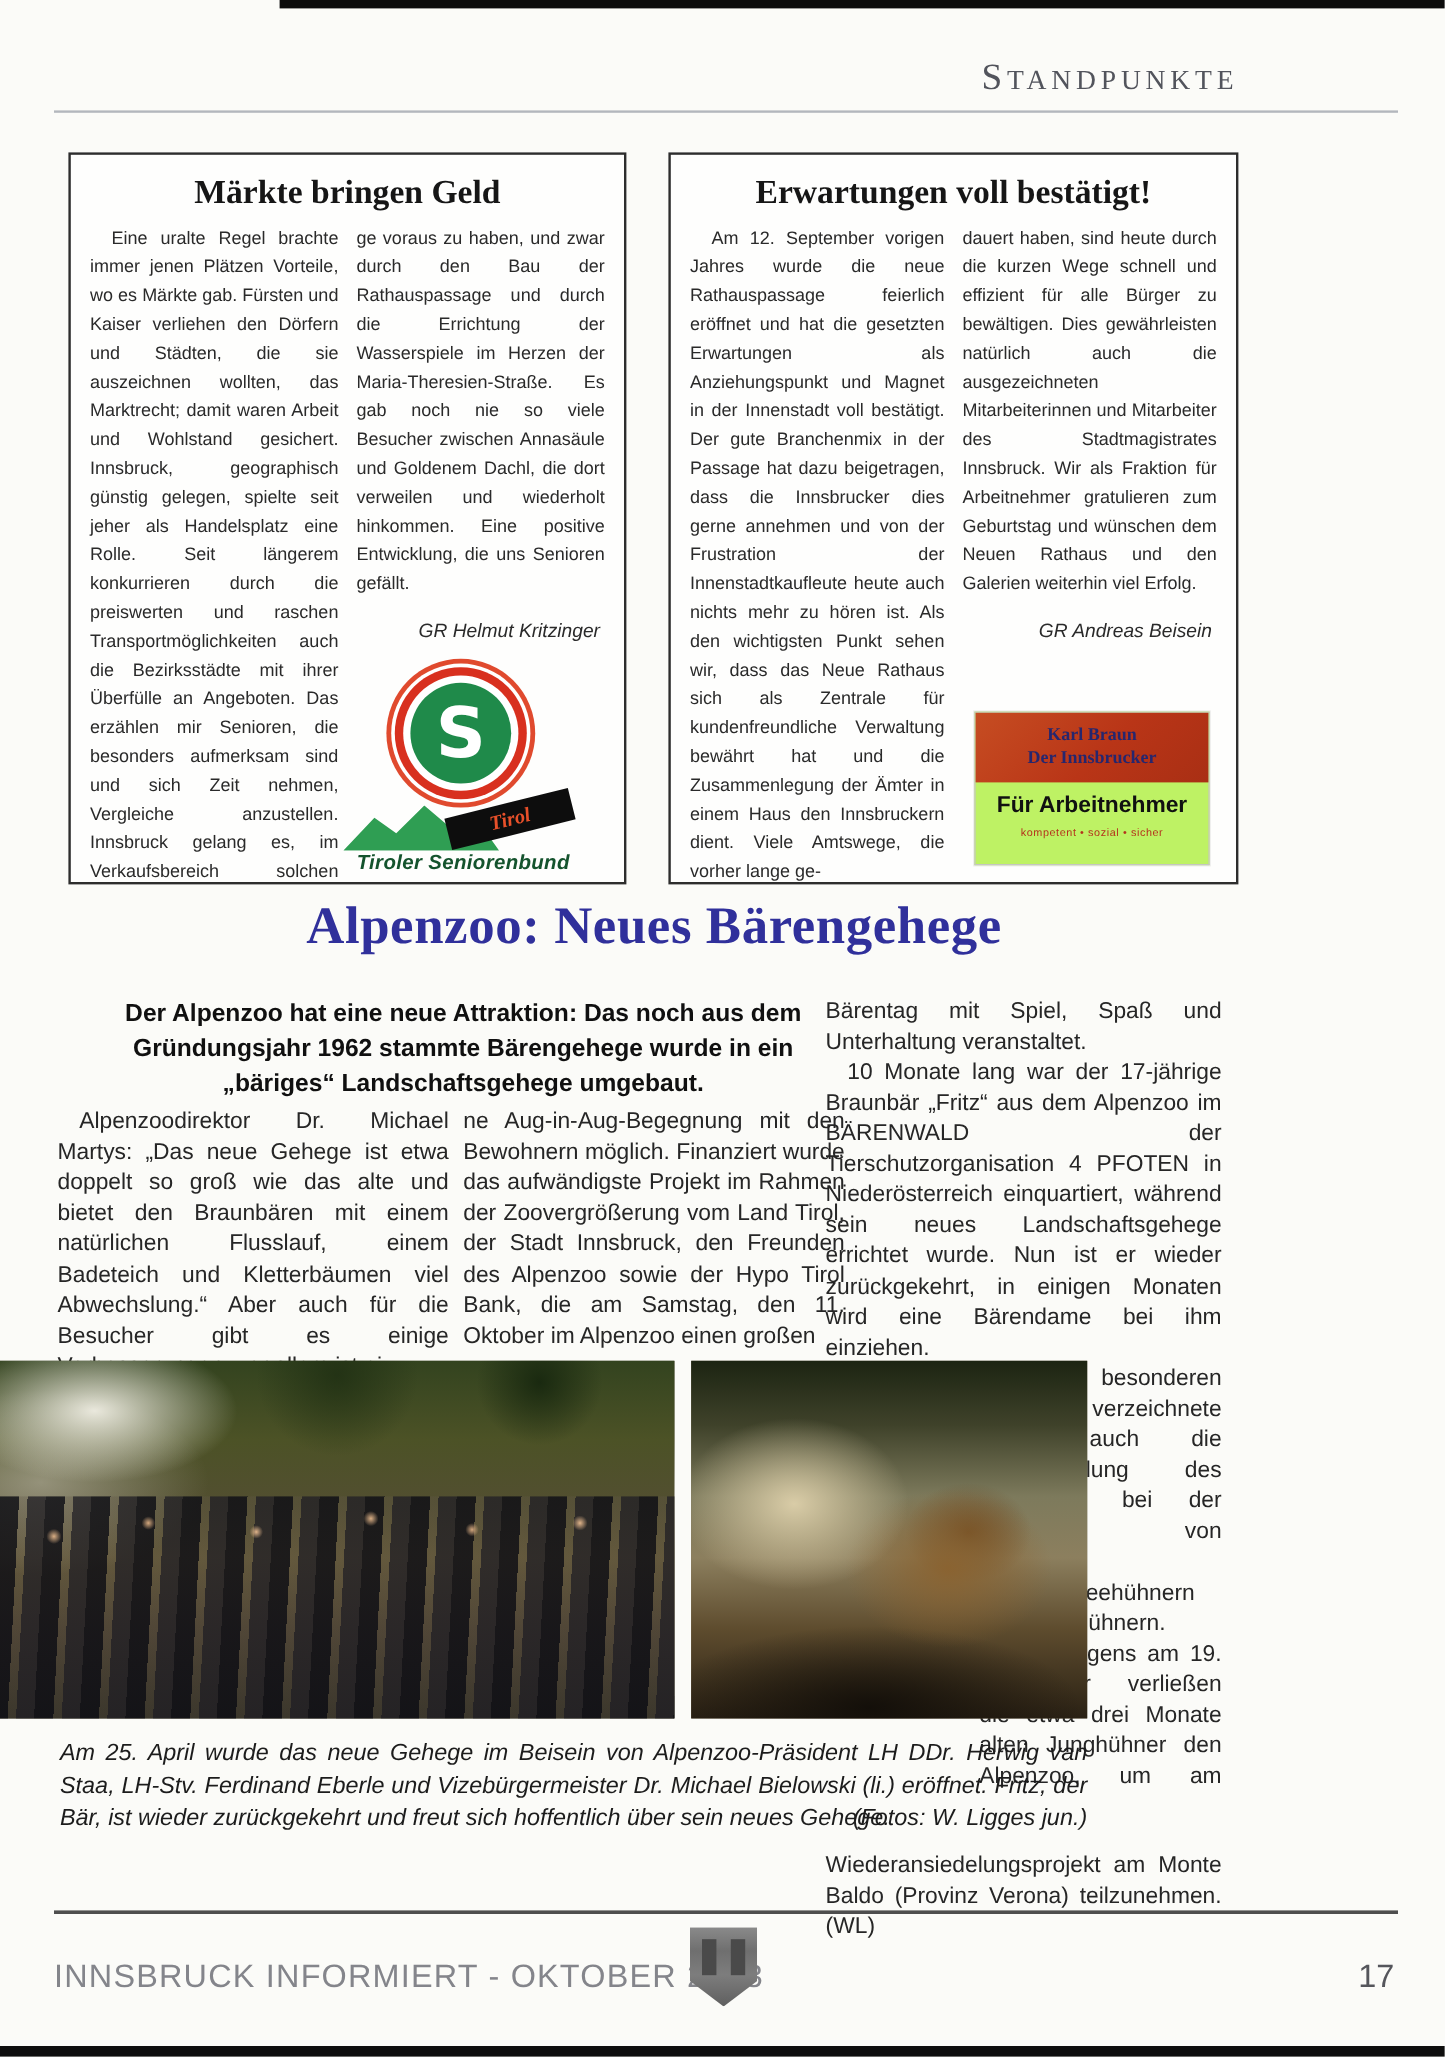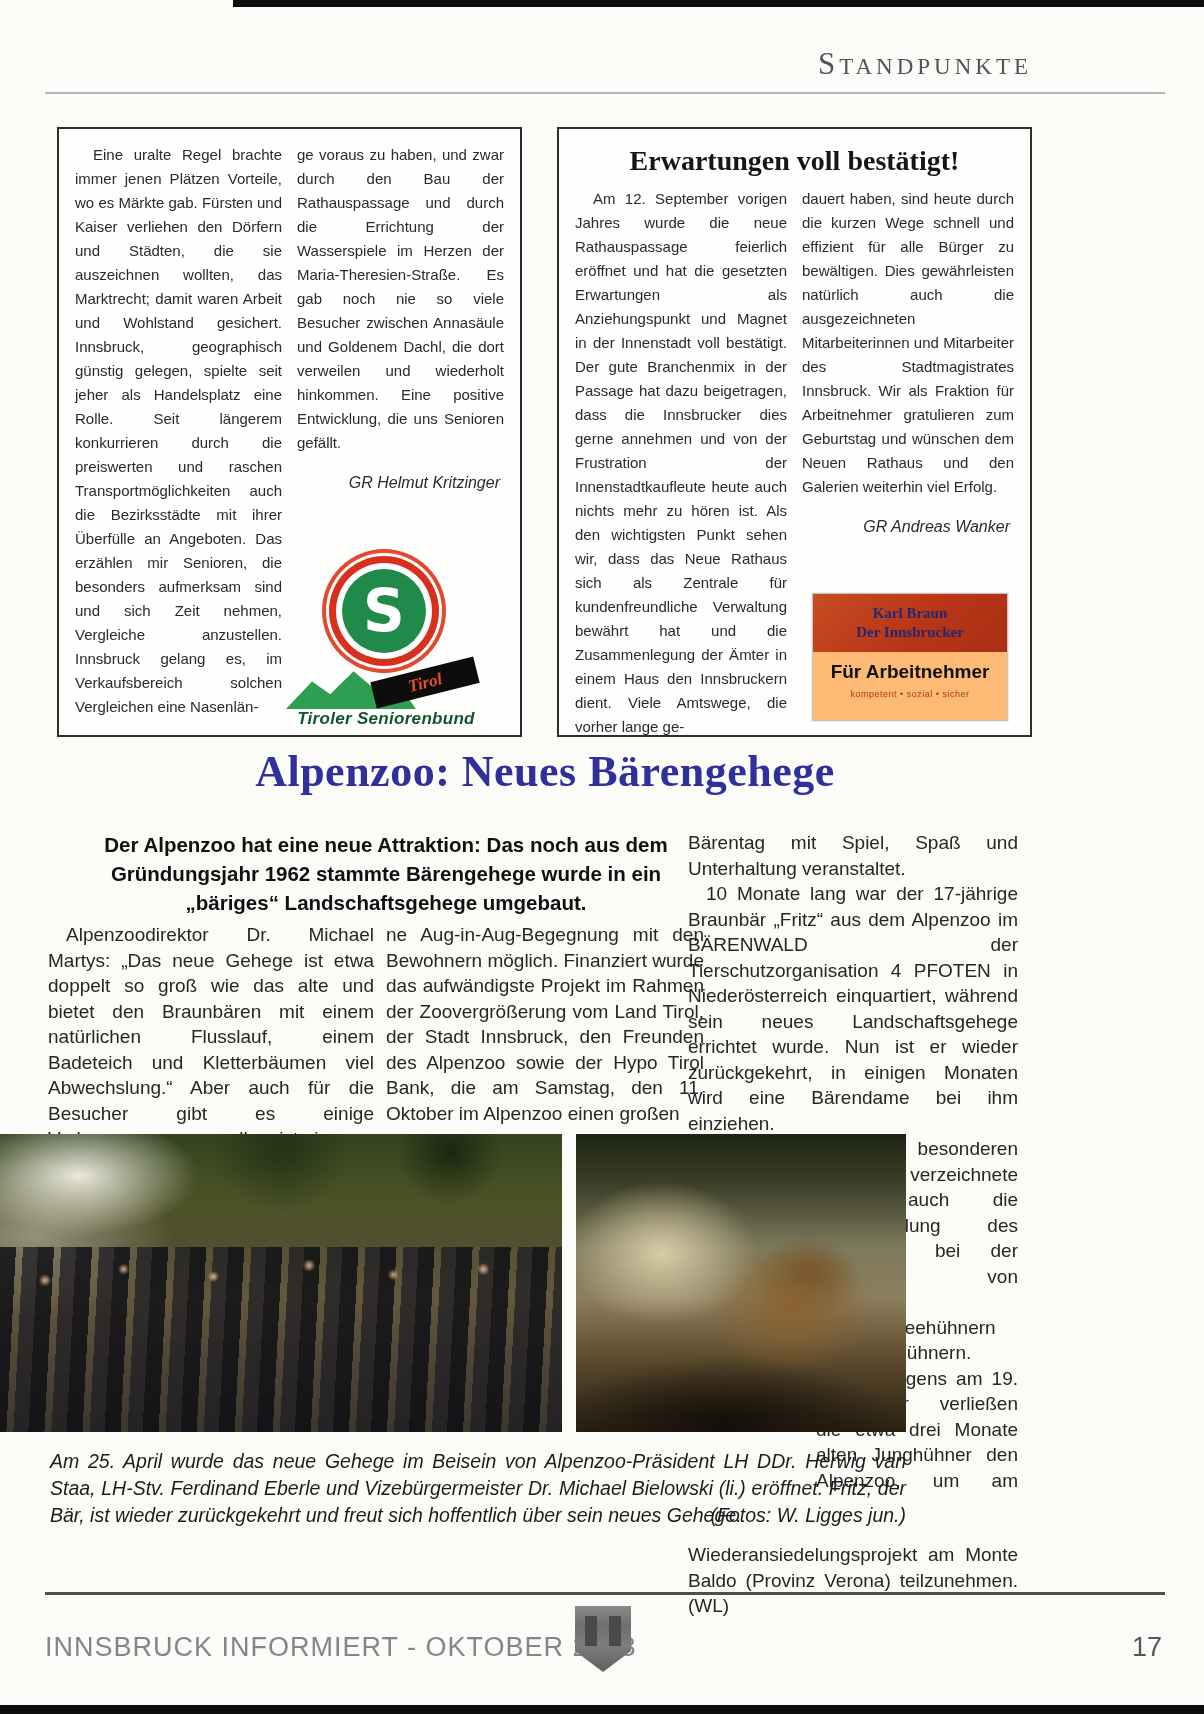--- a/index.html
+++ b/index.html
@@ -53,21 +53,21 @@
   }
   .sb-banner {
     position:absolute; left:92px; top:118px; width:106px; height:27px; background:#0d0d0d;
     transform:rotate(-14deg); display:flex; align-items:center; justify-content:center;
   }
   .sb-banner span { color:#e8502a; font-family:"Liberation Serif", serif; font-style:italic; font-weight:bold; font-size:17px; }
   .sb-caption { position:absolute; left:0; bottom:0; width:100%; text-align:center; font-weight:bold; font-size:17px; color:#14532d; letter-spacing:0.3px;font-style:italic; }
 
   
   .book {
-    position:absolute; right:22px; bottom:14px; width:196px; height:128px; background:#fdba74;
+    position:absolute; right:22px; bottom:14px; width:196px; height:128px; background:#bef264;
     border:1px solid #c6c6c2; box-shadow:0 0 0 1px #ececea; box-sizing:border-box;
   }
   .book-top {
     height:58px; background:linear-gradient(135deg,#c64d22 0%, #b93517 55%, #a92f14 100%);
     display:flex; flex-direction:column; align-items:center; justify-content:center;
     font-family:"Liberation Serif", serif; font-weight:bold; font-size:15px; line-height:1.3; color:#26266e;
   }
   .book-bottom { text-align:center; padding-top:9px; }
   .book-title { font-weight:bold; font-size:19px; color:#111; }
   .book-sub { font-size:9px; color:#b5321c; margin-top:6px; letter-spacing:0.5px; }
@@ -144,20 +144,21 @@
 </style>
 </head>
 <body>
 
 <div class="abs strip-top"></div>
 
 <div class="abs section-label">STANDPUNKTE</div>
 <div class="abs header-rule"></div>
 
 <div class="abs tbox box-left">
+  <h2>Märkte bringen Geld</h2>
   <div class="box-cols">
     <div class="bcol">
       <p class="indent">Eine uralte Regel brachte immer jenen Plätzen Vorteile, wo es Märkte gab. Fürsten und Kaiser verliehen den Dörfern und Städten, die sie auszeichnen wollten, das Marktrecht; damit waren Arbeit und Wohlstand gesichert. Innsbruck, geographisch günstig gelegen, spielte seit jeher als Handelsplatz eine Rolle. Seit längerem konkurrieren durch die preiswerten und raschen Transportmöglichkeiten auch die Bezirksstädte mit ihrer Überfülle an Angeboten. Das erzählen mir Senioren, die besonders aufmerksam sind und sich Zeit nehmen, Vergleiche anzustellen. Innsbruck gelang es, im Verkaufsbereich solchen Vergleichen eine Nasenlän-</p>
     </div>
     <div class="bcol">
       <p>ge voraus zu haben, und zwar durch den Bau der Rathauspassage und durch die Errichtung der Wasserspiele im Herzen der Maria-Theresien-Straße. Es gab noch nie so viele Besucher zwischen Annasäule und Goldenem Dachl, die dort verweilen und wiederholt hinkommen. Eine positive Entwicklung, die uns Senioren gefällt.</p>
       <div class="sig">GR Helmut Kritzinger</div>
     </div>
   </div>
   <div class="sb-logo">
@@ -173,21 +174,21 @@
 </div>
 
 <div class="abs tbox box-right">
   <h2>Erwartungen voll bestätigt!</h2>
   <div class="box-cols">
     <div class="bcol">
       <p class="indent">Am 12. September vorigen Jahres wurde die neue Rathauspassage feierlich eröffnet und hat die gesetzten Erwartungen als Anziehungspunkt und Magnet in der Innenstadt voll bestätigt. Der gute Branchenmix in der Passage hat dazu beigetragen, dass die Innsbrucker dies gerne annehmen und von der Frustration der Innenstadtkaufleute heute auch nichts mehr zu hören ist. Als den wichtigsten Punkt sehen wir, dass das Neue Rathaus sich als Zentrale für kundenfreundliche Verwaltung bewährt hat und die Zusammenlegung der Ämter in einem Haus den Innsbruckern dient. Viele Amtswege, die vorher lange ge-</p>
     </div>
     <div class="bcol">
       <p>dauert haben, sind heute durch die kurzen Wege schnell und effizient für alle Bürger zu bewältigen. Dies gewährleisten natürlich auch die ausgezeichneten Mitarbeiterinnen und Mitarbeiter des Stadtmagistrates Innsbruck. Wir als Fraktion für Arbeitnehmer gratulieren zum Geburtstag und wünschen dem Neuen Rathaus und den Galerien weiterhin viel Erfolg.</p>
-      <div class="sig">GR Andreas Wanker</div>
+      <div class="sig">GR Andreas Beisein</div>
     </div>
   </div>
   <div class="book">
     <div class="book-top">
       <span>Karl Braun</span>
       <span>Der Innsbrucker</span>
     </div>
     <div class="book-bottom">
       <div class="book-title">Für Arbeitnehmer</div>
       <div class="book-sub">kompetent • sozial • sicher</div>

